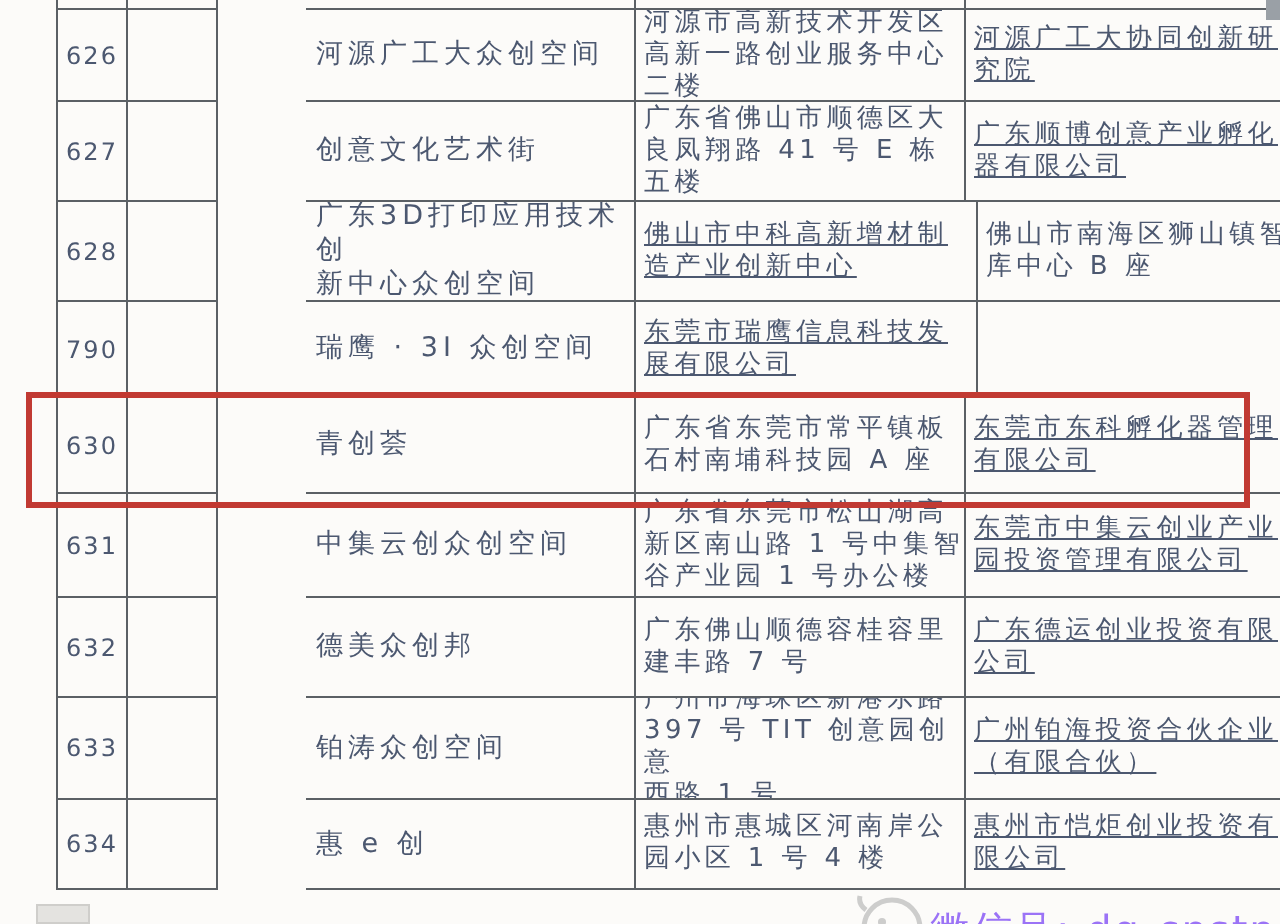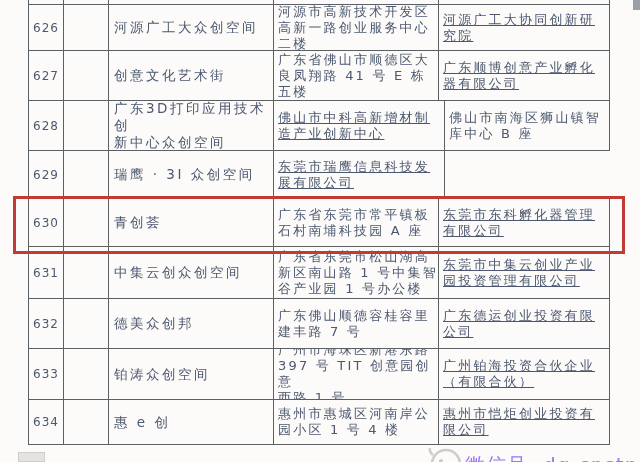--- a/index.html
+++ b/index.html
@@ -18,21 +18,21 @@
   .cell{
     box-sizing:border-box;
     border-right:1px solid #5b6065;
     border-bottom:1px solid #5b6065;
     color:#4c5870;
     display:flex;align-items:center;
     overflow:hidden;
   }
   .c-num{width:35px;justify-content:center;font-size:12px;letter-spacing:1px;}
   .c-spare{width:45px;}
-  .c-name{width:165px;padding-left:5px;font-size:13.5px;letter-spacing:2.5px;line-height:17px;white-space:pre-line;}
+  .c-name{width:165px;padding-left:5px;font-size:13.5px;letter-spacing:2.5px;line-height:17px;white-space:pre-line;margin-left:44px;}
   .c-addr{width:165px;padding-left:4px;font-size:13px;letter-spacing:2.2px;line-height:16px;white-space:pre-line;}
   .c-op{width:171px;padding-left:4px;font-size:13px;letter-spacing:2.2px;line-height:16px;white-space:pre-line;text-decoration:underline;}
   .partial .cell{height:5px;border-bottom:1px solid #5b6065;}
   
   .highlight-box{
     position:absolute;left:13px;top:196px;width:612px;height:58px;
     box-sizing:border-box;border:3px solid #c13a33;
     pointer-events:none;z-index:5;
   }
   
@@ -88,21 +88,21 @@
       <div class="cell c-spare"></div>
       <div class="cell c-name">广东3D打印应用技术创
 新中心众创空间</div>
       <div class="cell c-op">佛山市中科高新增材制
 造产业创新中心</div>
       <div class="cell c-addr">佛山市南海区狮山镇智
 库中心 B 座</div>
     </div>
 
     <div class="row" style="height:48px">
-      <div class="cell c-num">629</div>
+      <div class="cell c-num">790</div>
       <div class="cell c-spare"></div>
       <div class="cell c-name">瑞鹰 · 3I 众创空间</div>
       <div class="cell c-op">东莞市瑞鹰信息科技发
 展有限公司</div>
     </div>
 
     <div class="row" style="height:48px">
       <div class="cell c-num">630</div>
       <div class="cell c-spare"></div>
       <div class="cell c-name">青创荟</div>

